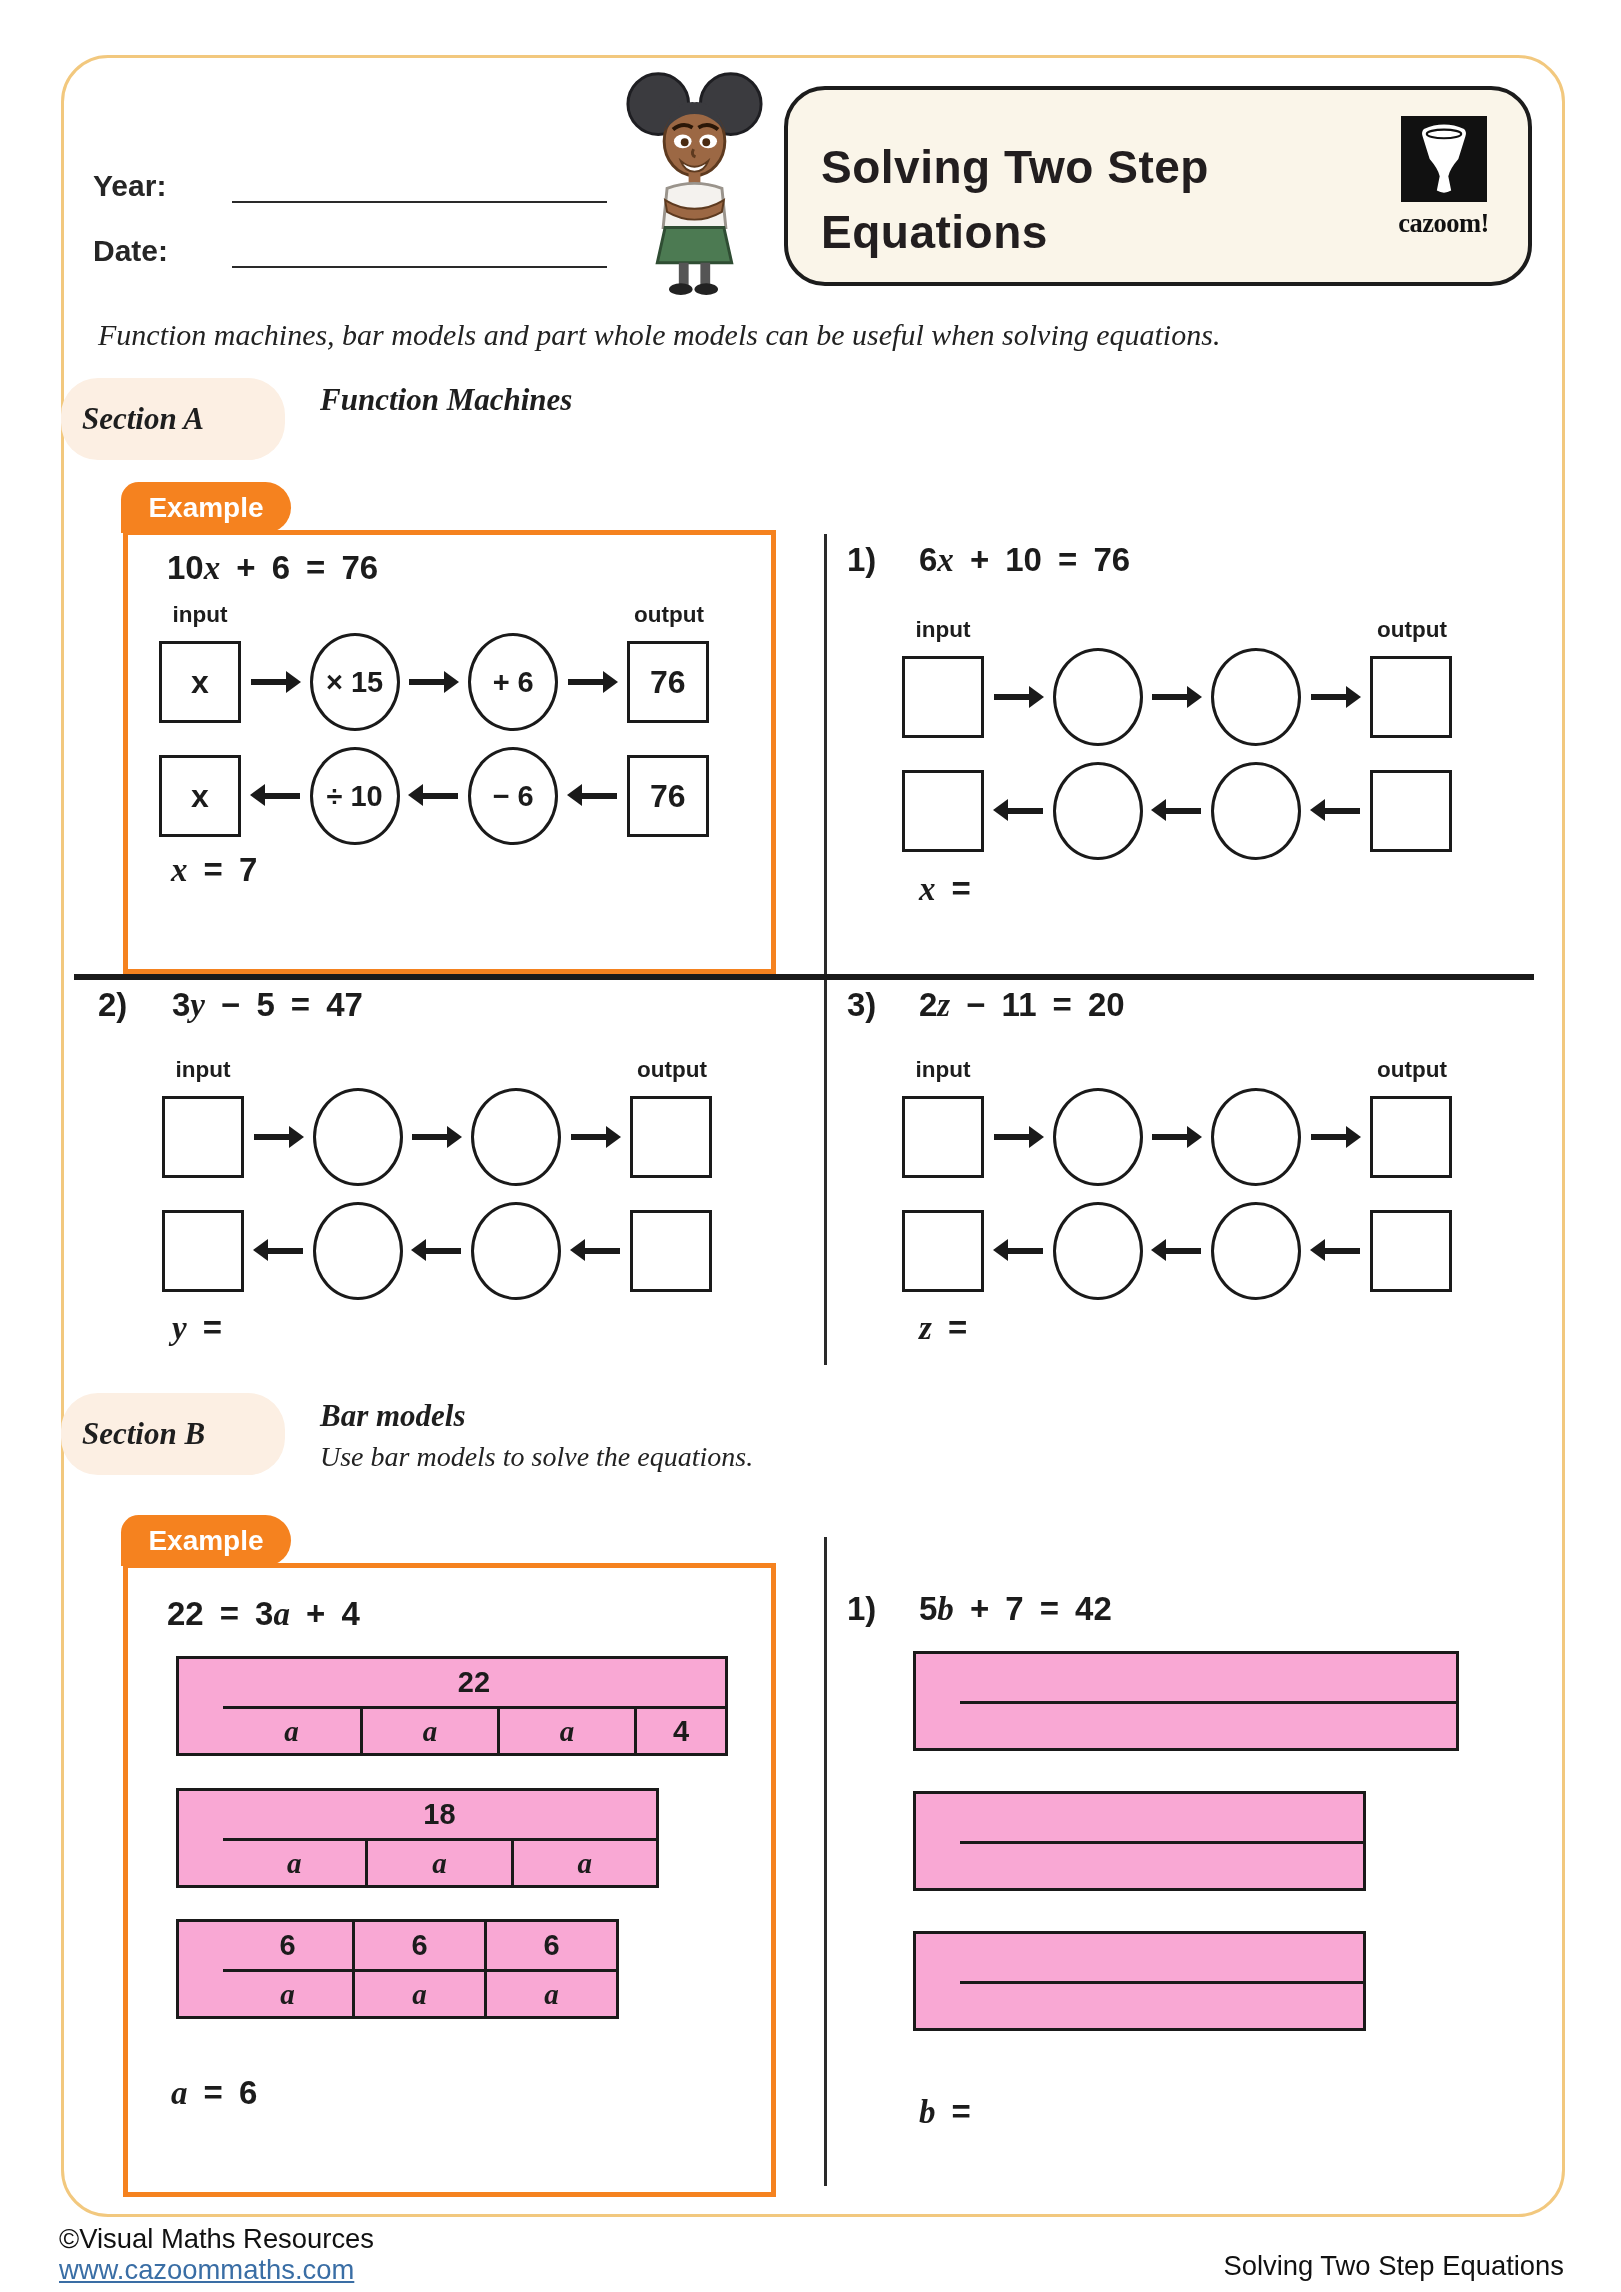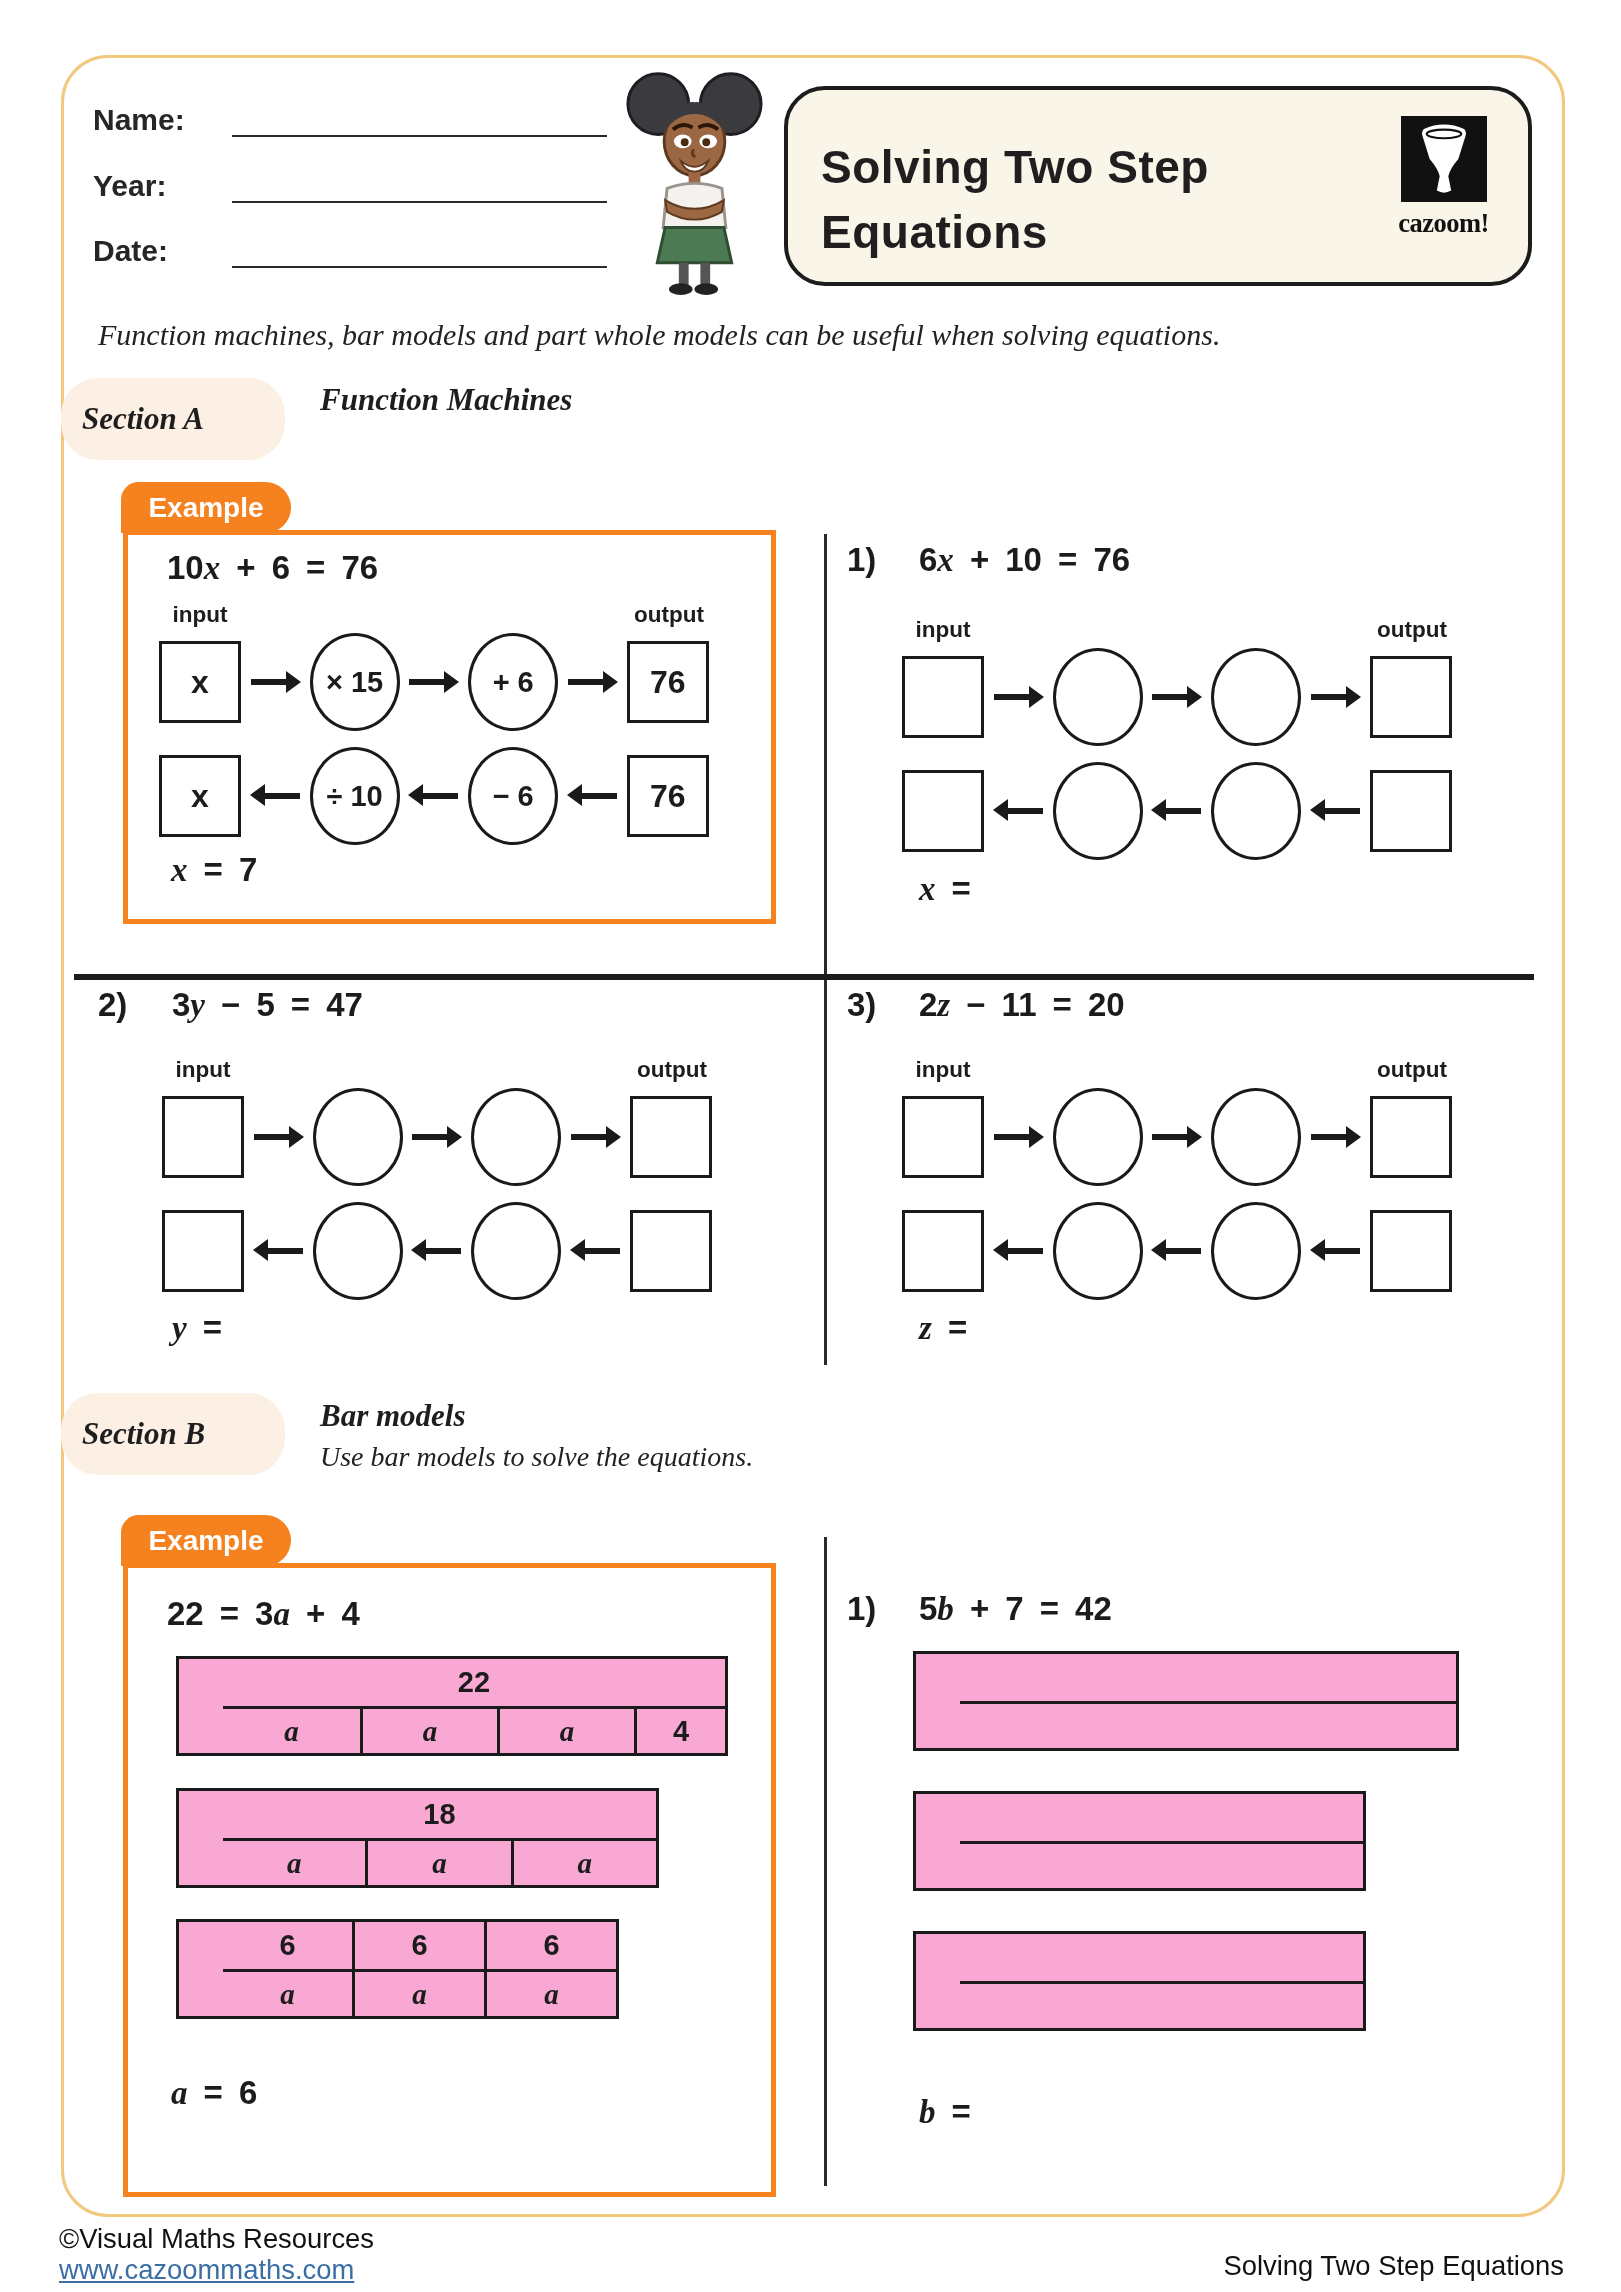--- a/index.html
+++ b/index.html
@@ -81,24 +81,20 @@
   .foot { font-size:27.4px; color:#111; }
   .foot-link { font-size:27.4px; color:#3a6ea5; text-decoration:underline; }
 </style>
 </head>
 <body>
 
 <div class="sheet">
 
   <div class="abs frame"></div>
 
-  <div class="abs fill-row" style="left:93px; top:98px;">
-    <span class="fill-label">Name:</span>
-    <span class="fill-line"></span>
-  </div>
   <div class="abs fill-row" style="left:93px; top:164px;">
     <span class="fill-label">Year:</span>
     <span class="fill-line"></span>
   </div>
   <div class="abs fill-row" style="left:93px; top:229px;">
     <span class="fill-label">Date:</span>
     <span class="fill-line"></span>
   </div>
 
   <div class="abs" style="left:614px; top:61px;">
@@ -144,21 +140,21 @@
   <div class="abs intro">Function machines, bar models and part whole models can be useful when solving equations.</div>
 
   <div class="abs pill" style="left:61px; top:378px;">
     <span class="pill-text">Section A</span>
   </div>
   <div class="abs sec-heading" style="left:320px; top:382px;">Function Machines</div>
 
   <div class="abs ex-tab" style="left:121px; top:482px;">
     <span>Example</span>
   </div>
-  <div class="abs ex-box" style="left:123px; top:530px; width:653px; height:394px;">
+  <div class="abs ex-box" style="left:123px; top:530px; width:653px; height:444px;">
     <div class="abs eq" style="left:39px; top:13.7px;"><span>10</span><span class="v">x</span><span> + 6 = 76</span></div>
 
     <div class="abs machine" style="left:31px; top:67px;">
       <div class="m-labels">
         <span>input</span>
         <span>output</span>
       </div>
       <div class="m-row">
         <div class="sq">
             <span class="v">x</span>

